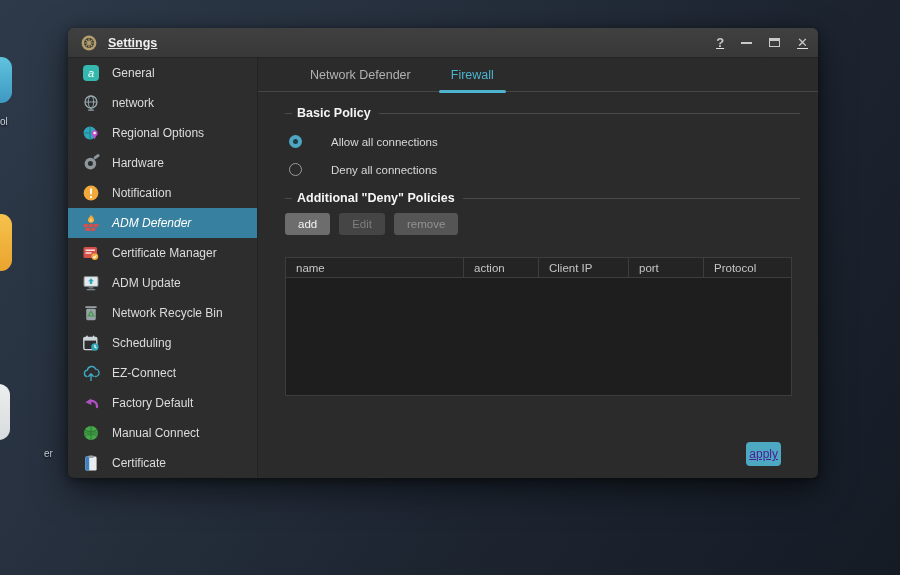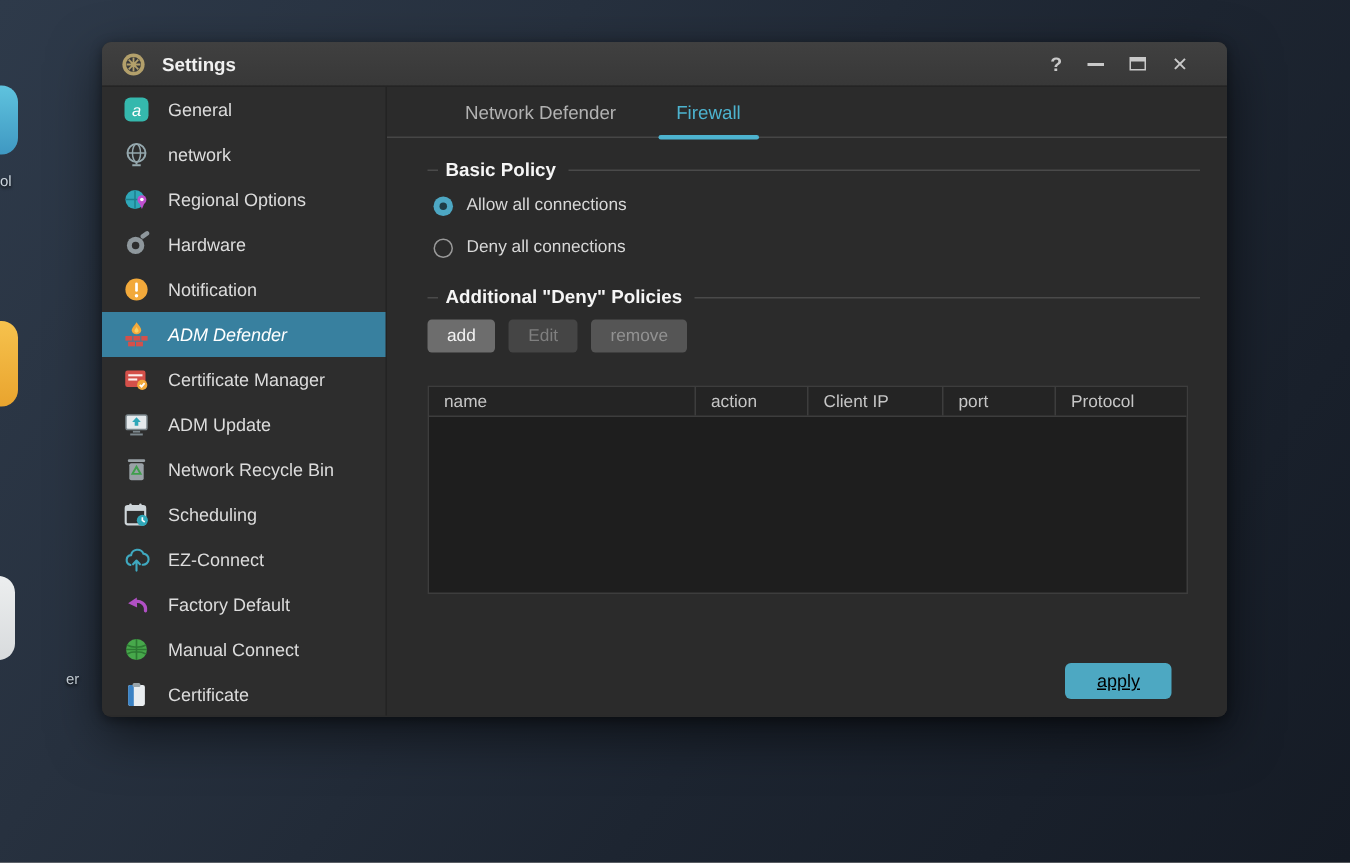--- a/index.html
+++ b/index.html
@@ -25,22 +25,23 @@
 
   
   .window {
     position:absolute; left:68px; top:28px; width:750px; height:450px;
     border-radius:6px; overflow:hidden;
     box-shadow:0 12px 34px rgba(0,0,0,.55), 0 2px 8px rgba(0,0,0,.4);
     background:#2b2b2b;
   }
   .titlebar {
     height:30px; background:linear-gradient(180deg,#404040,#383838);
-    display:flex; align-items:center; padding:0 26px 0 12px;
+    display:flex; align-items:center; padding:0 10px 0 12px;
     border-bottom:1px solid #242424;
+    text-decoration:underline;
   }
   .titlebar .t-icon { width:18px; height:18px; margin-right:10px; flex:0 0 auto; }
   .titlebar .t-text { font-size:12.5px; font-weight:bold; color:#f0f0f0; flex:1; }
   .winctl { display:flex; align-items:center; gap:16px; color:#c9c9c9; }
   .winctl .ctl { cursor:pointer; display:flex; align-items:center; justify-content:center; height:16px; }
   .ctl-help { font-size:13px; font-weight:bold; }
   .ctl-min  { width:12px; } .ctl-min i { display:block; width:11px; height:2px; background:#c9c9c9; }
   .ctl-max  { width:13px; } .ctl-max i { display:block; width:11px; height:9px; border:1px solid #c9c9c9; border-top:3px solid #c9c9c9; }
   .ctl-close { font-size:13px; }
 
@@ -61,42 +62,42 @@
   .tab.active { color:#4db3cf; }
   .tab.active::after { content:""; position:absolute; left:8px; right:8px; bottom:-2px; height:3px; background:#4db3cf; border-radius:2px; }
 
   .content { padding:8px 18px 0 27px; flex:1; }
 
   .legend-row { display:flex; align-items:center; margin-top:6px; }
   .legend-row .dash { width:7px; height:1px; background:#4a4a4a; margin-right:5px; flex:0 0 auto; }
   .legend-row .legend-text { font-size:12.5px; font-weight:bold; color:#f5f5f5; white-space:nowrap; }
   .legend-row .rule { flex:1; height:1px; background:#4a4a4a; margin-left:8px; }
 
-  .radio-row { display:flex; align-items:center; height:22px; margin:6px 0 0 4px; cursor:pointer; }
+  .radio-row { display:flex; align-items:flex-end; height:22px; margin:6px 0 0 4px; cursor:pointer;gap:20px; }
   .radio { width:13px; height:13px; border-radius:50%; margin-right:9px; flex:0 0 auto; }
   .radio.on { background:#4da7c3; position:relative; }
   .radio.on::after { content:""; position:absolute; left:4px; top:4px; width:5px; height:5px; border-radius:50%; background:#1f3d46; }
   .radio.off { border:1.5px solid #9a9a9a; background:transparent; }
   .radio-label { font-size:11.5px; color:#d8d8d8; }
 
   .btn-row { display:flex; gap:9px; margin:8px 0 0 0; }
   .btn { height:22px; padding:0 13px; border-radius:3px; font-size:11.5px; display:flex; align-items:center; cursor:pointer; }
   .btn-add { background:#6d6d6d; color:#f2f2f2; }
   .btn-edit { background:#454545; color:#7f7f7f; cursor:default; }
   .btn-remove { background:#555555; color:#929292; cursor:default; }
 
   .table { width:507px; margin-top:22px; border:1px solid #3d3d3d; background:#1e1e1e; }
   .thead { display:flex; height:20px; background:#242424; border-bottom:1px solid #3d3d3d; }
   .th { font-size:11.5px; color:#c6c6c6; display:flex; align-items:center; padding-left:10px; border-right:1px solid #3d3d3d; }
   .th:last-child { border-right:none; }
   .th-name{width:178px;} .th-action{width:75px;} .th-clientip{width:90px;} .th-port{width:75px;} .th-protocol{flex:1;}
   .tbody { height:117px; }
 
-  .apply-btn { position:absolute; right:37px; bottom:11px; height:24px; padding:0 21px;
-    background:#4da8c2; border-radius:4px; color:#000000; font-size:12px;
+  .apply-btn { position:absolute; right:37px; bottom:11px; height:24px; padding:0 3px;
+    background:#4da8c2; border-radius:4px; color:#4c1d95; font-size:12px;
     display:flex; align-items:center; cursor:pointer;text-decoration:underline; }
 </style>
 </head>
 <body>
 
 <div class="dt-icon dt-icon-1"></div>
 <div class="dt-label dt-label-1">ol</div>
 <div class="dt-icon dt-icon-2"></div>
 <div class="dt-icon dt-icon-3"></div>
 <div class="dt-label dt-label-2">er</div>

